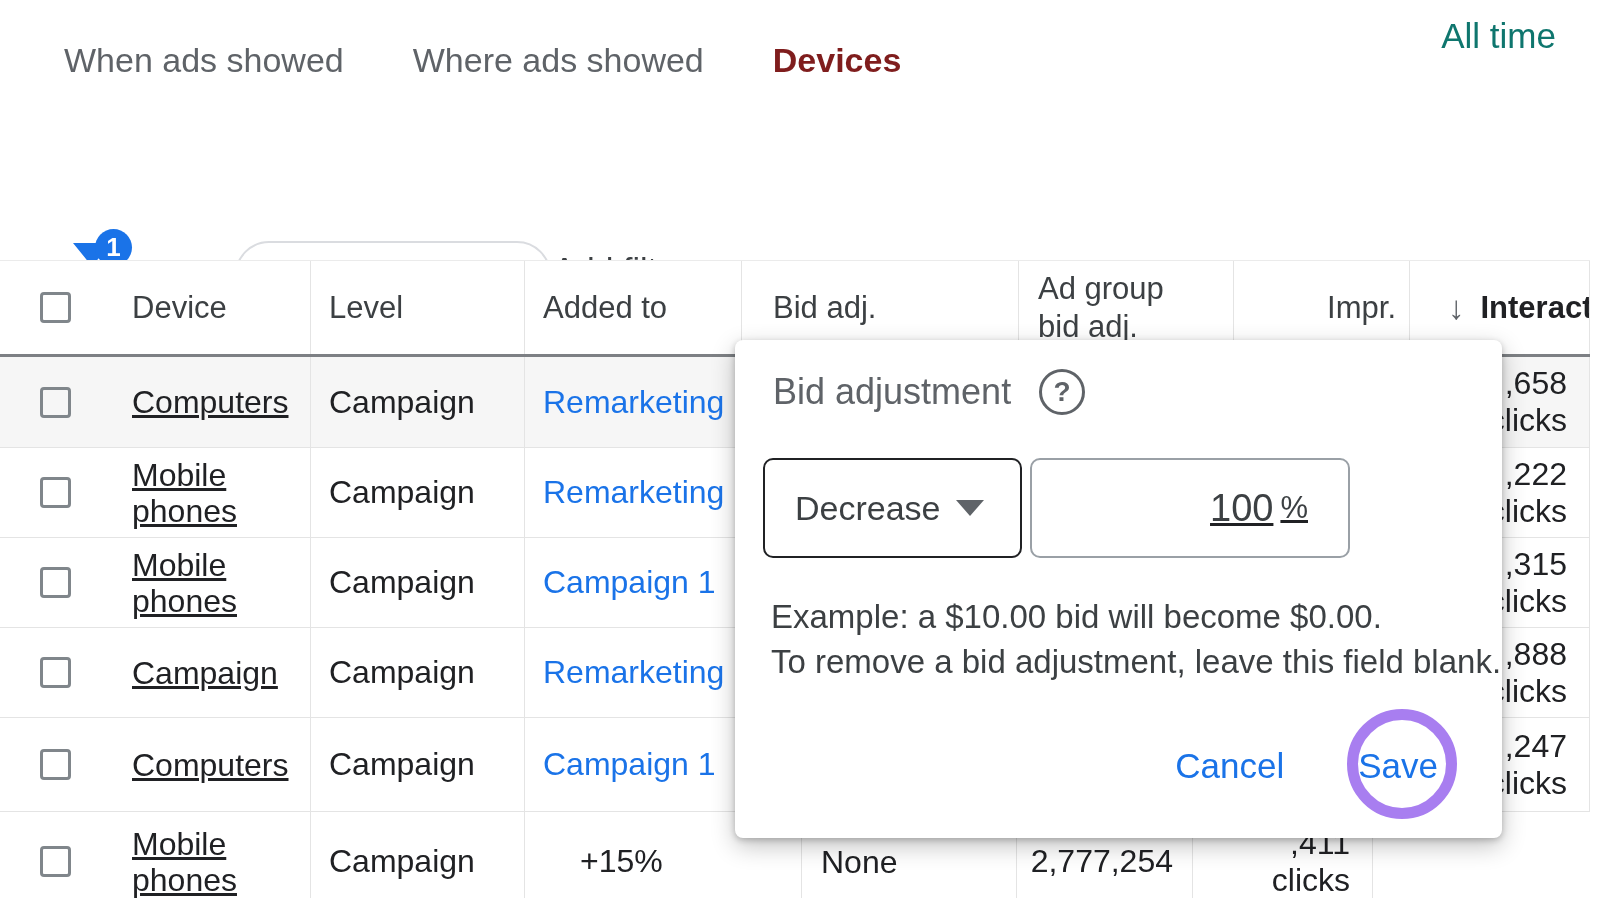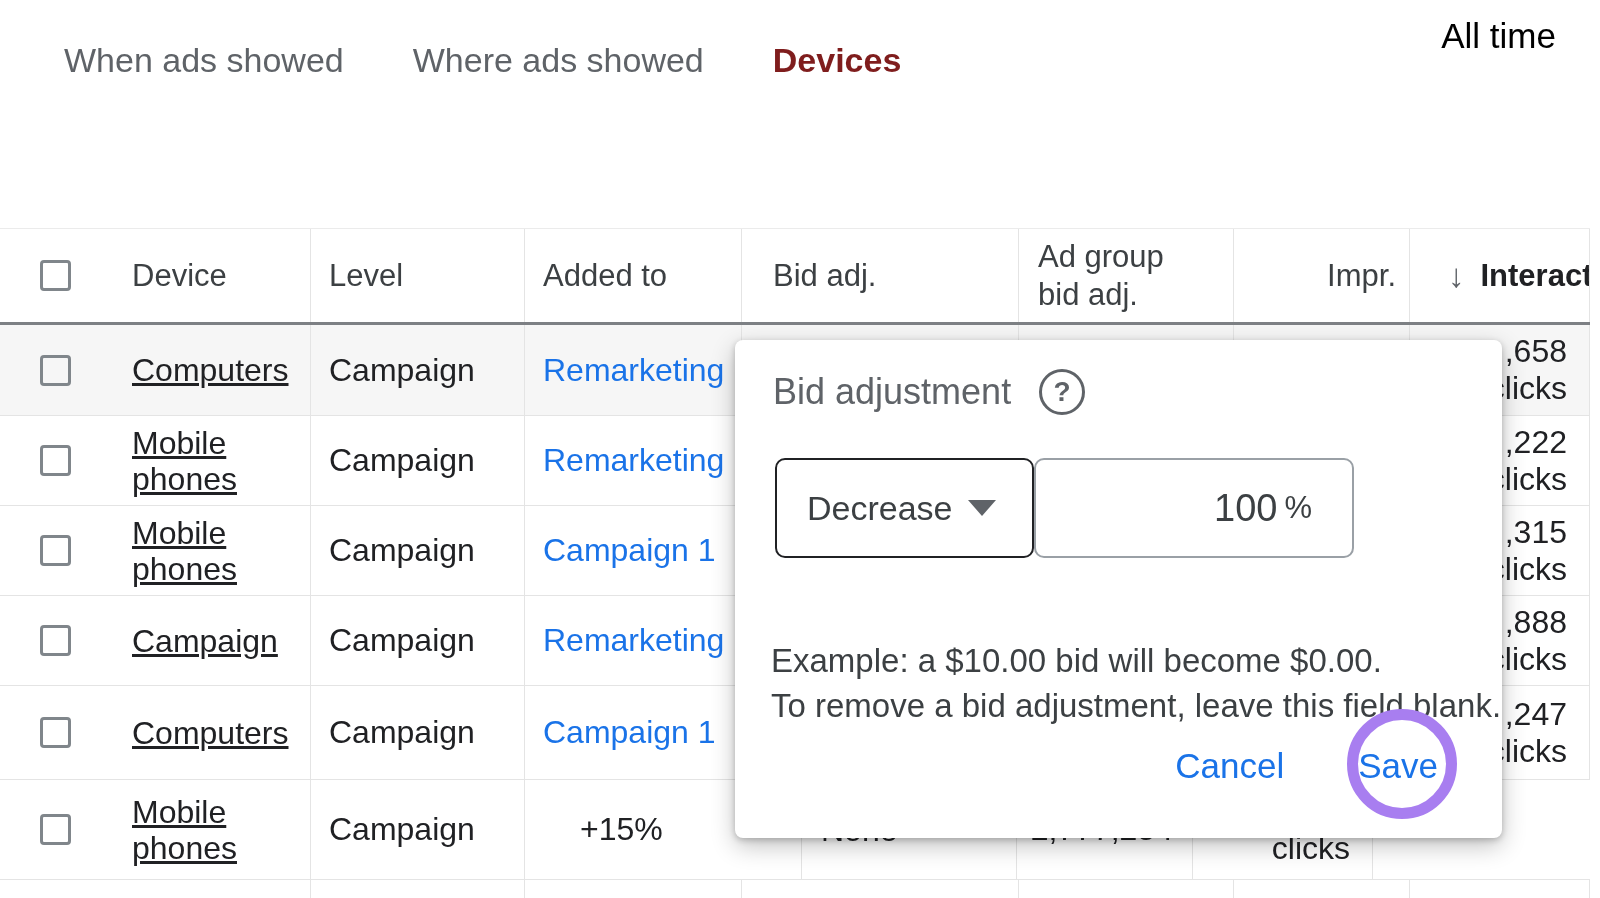--- a/index.html
+++ b/index.html
@@ -16,21 +16,21 @@
   }
   .tab {
     display:flex; align-items:center; font-size:34px; color:#5f6368;
     font-weight:500; position:relative; white-space:nowrap; cursor:pointer;
   }
   .tab.active { color:#7f1d1d; font-weight:700; }
   .tab.active::after {
     content:""; position:absolute; left:-14px; right:-14px; bottom:0;
     height:4px; background:#1a73e8; border-radius:3px 3px 0 0;
   }
-  .daterange { position:absolute; top:16px; right:44px; font-size:35px; color:#000000; }
+  .daterange { position:absolute; top:16px; right:44px; font-size:35px; color:#0f766e; }
 
   
   .filterbar { position:absolute; top:101px; left:0; width:1600px; height:127px; background:#fff; }
   .filter-icon { position:absolute; left:66px; top:130px; width:80px; height:76px; cursor:pointer; }
   .filter-icon svg { position:absolute; left:6px; top:10px; }
   .filter-badge {
     position:absolute; left:29px; top:-2px; width:37px; height:37px; border-radius:50%;
     background:#1a73e8; color:#fff; font-size:26px; font-weight:700;
     display:flex; align-items:center; justify-content:center;
   }
@@ -41,21 +41,21 @@
   }
   .add-filter {
     position:absolute; left:553px; top:134px; height:68px; display:flex; align-items:center;
     font-size:34px; color:#3c4043; cursor:pointer;
   }
 
   
   .table { position:absolute; top:228px; left:0; width:1590px; }
   .tr { display:flex; border-bottom:1px solid #e4e4e4; background:#fff; }
   .tr.hl { background:#f6f6f6; }
-  .thead { height:97px; border-top:1px solid #ebebeb; border-bottom:3px solid #7d8084; }
+  .thead { height:97px; border-top:1px solid #ebebeb; border-bottom:3px solid #7d8084;margin-top:32px; }
   .td {
     border-right:1px solid #e4e4e4; display:flex; align-items:center;
     font-size:32px; color:#202124; overflow:hidden;
   }
   .thead .td { font-size:31px; color:#3c4043; font-weight:400; }
   .c1 { width:311px; padding-left:40px; gap:61px; }
   .c2 { width:214px; padding-left:18px; }
   .c3 { width:217px; padding-left:18px; }
   .c4 { width:277px; padding-left:55px; }
   .c5 { width:215px; padding-left:19px; padding-right:36px; line-height:38px; }
@@ -89,40 +89,40 @@
   }
   .dlg-title {
     position:absolute; left:38px; top:24px; height:56px; display:flex;
     align-items:center; gap:28px; font-size:36px; color:#5f6368;
   }
   .help {
     width:46px; height:46px; border:3px solid #5f6368; border-radius:50%;
     display:flex; align-items:center; justify-content:center;
     font-size:28px; font-weight:700; color:#5f6368; cursor:pointer;
   }
-  .controls { position:absolute; left:40px; top:118px; display:flex; }
+  .controls { position:absolute; left:28px; top:118px; display:flex; gap:8px; }
   .dropdown {
     width:259px; height:100px; border:2.5px solid #202124; border-radius:10px;
     display:flex; align-items:center; justify-content:space-between;
     padding:0 36px 0 30px; font-size:34px; color:#3c4043; cursor:pointer; background:#fff;
   }
   .caret {
     width:0; height:0; border-left:14px solid transparent;
     border-right:14px solid transparent; border-top:16px solid #5f6368;
   }
   .amount-field {
     width:320px; height:100px; border:2px solid #9aa0a6; border-radius:10px;
     display:flex; align-items:center; justify-content:flex-end;
-    padding-right:40px; gap:7px; background:#fff; cursor:text;
+    padding-right:40px; gap:7px; background:#fff; cursor:text;text-decoration:underline;
   }
   .amount { font-size:38px; color:#3c4043; }
   .unit { font-size:31px; color:#3c4043; }
   .example {
     position:absolute; left:36px; top:254px; font-size:33px; line-height:45px;
-    color:#3c4043; white-space:nowrap;margin-top:44px;
+    color:#3c4043; white-space:nowrap;
   }
   .actions {
     position:absolute; top:404px; right:64px; height:44px; display:flex; gap:74px;
     align-items:center; font-size:35px; font-weight:500; color:#1a73e8;
   }
   .btn { cursor:pointer; }
   .ring {
     position:absolute; left:612px; top:369px; width:110px; height:110px;
     border:11px solid #a87ef0; border-radius:50%; pointer-events:none;
   }

